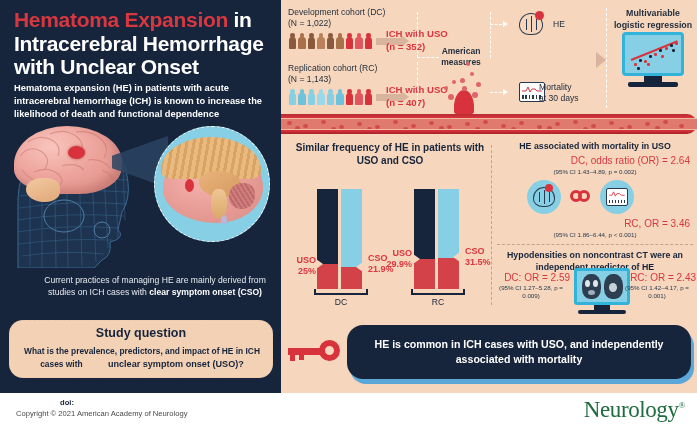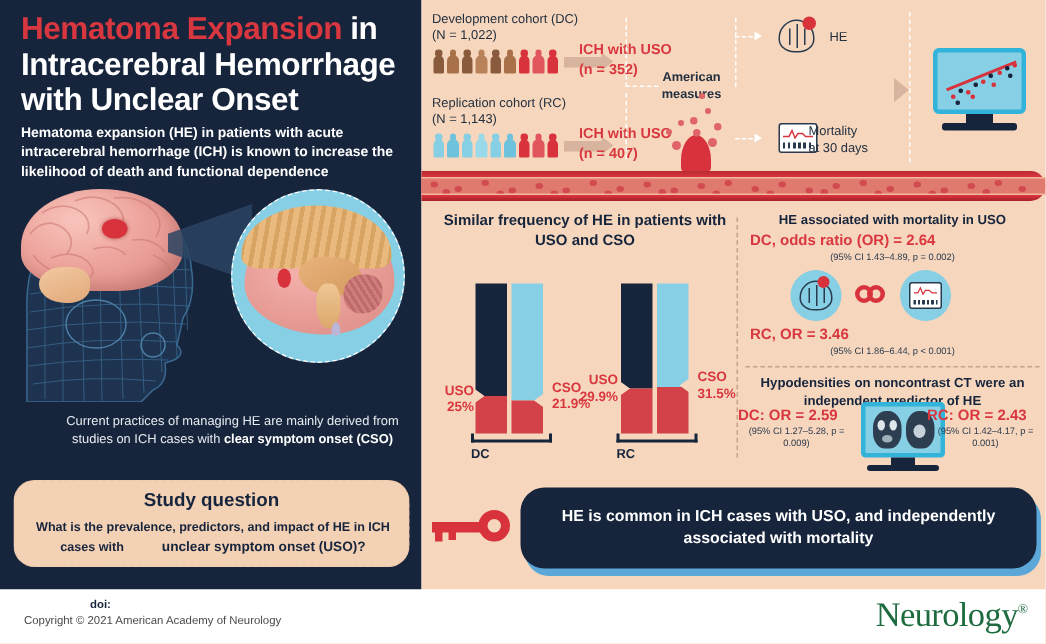--- a/index.html
+++ b/index.html
@@ -239,29 +239,29 @@
   .notch-r {
     position: absolute; right: -1px; width: 0; height: 0;
     border-top: 5px solid transparent; border-bottom: 5px solid transparent;
     border-right: 7px solid #f6d6bc;
   }
   .barlabel { position: absolute; font-size: 9px; font-weight: bold; color: #d9373f; line-height: 1.25; }
   .axis-bracket {
     position: absolute; border: 2px solid #16243c; border-top: none; height: 6px;
   }
   .axis-name {
-    position: absolute; font-size: 8.6px; font-weight: bold; color: #16243c; 
+    position: absolute; font-size: 8.6px; font-weight: normal; color: #16243c; text-align: center;
   }
 
   
   .sec-title {
     position: absolute; font-size: 8.8px; font-weight: bold; color: #16243c;
     text-align: center; line-height: 1.34;
   }
-  .or-big { position: absolute; font-size: 10px; font-weight: bold; color: #d9373f; text-align: left; }
+  .or-big { position: absolute; font-size: 10px; font-weight: normal; color: #d9373f; text-align: right; }
   .or-ci { position: absolute; font-size: 6.2px; color: #2a3a4e; text-align: center; line-height: 1.35; }
   .circ-icon {
     position: absolute; border-radius: 50%; background: #86cfe4;
     display: flex; align-items: center; justify-content: center;
   }
   .link-chain {
     position: absolute; width: 22px; height: 13px;
   }
   .chain-ring {
     position: absolute; width: 12px; height: 12px; border: 3px solid #d8333c; border-radius: 50%;
@@ -555,20 +555,22 @@
   <div class="icon-monitor" style="left:519px;top:82px;">
     <svg class="ecg" viewBox="0 0 20 7">
       <polyline points="0,5 4,5 6,1 8,6 10,3 13,3 15,5 20,5" fill="none" stroke="#d8333c" stroke-width="1"></polyline>
     </svg>
     <div class="keys"></div>
   </div>
   <div class="icon-label" style="left:539px;top:82px;white-space:pre-line;">Mortality
 at 30 days</div>
 
   <div class="vdash" style="left:606px;top:8px;height:100px;"></div>
+  <div class="mv-title" style="left:612px;top:8px;width:82px;white-space:pre-line;">Multivariable
+logistic regression</div>
   <div class="dash-arrow" style="left:596px;top:52px;border-left-color:#d8b49e;border-left-width:10px;border-top-width:8px;border-bottom-width:8px;"></div>
   <div class="computer" style="left:622px;top:32px;width:62px;height:56px;">
     <div class="comp-screen">
       <div class="trend-line"></div>
       <div class="scatter-dot" style="left:9px;top:28px;background:#d8333c;"></div>
       <div class="scatter-dot" style="left:14px;top:24px;background:#16243c;"></div>
       <div class="scatter-dot" style="left:19px;top:25px;background:#d8333c;"></div>
       <div class="scatter-dot" style="left:24px;top:20px;background:#16243c;"></div>
       <div class="scatter-dot" style="left:29px;top:18px;background:#d8333c;"></div>
       <div class="scatter-dot" style="left:34px;top:14px;background:#16243c;"></div>

